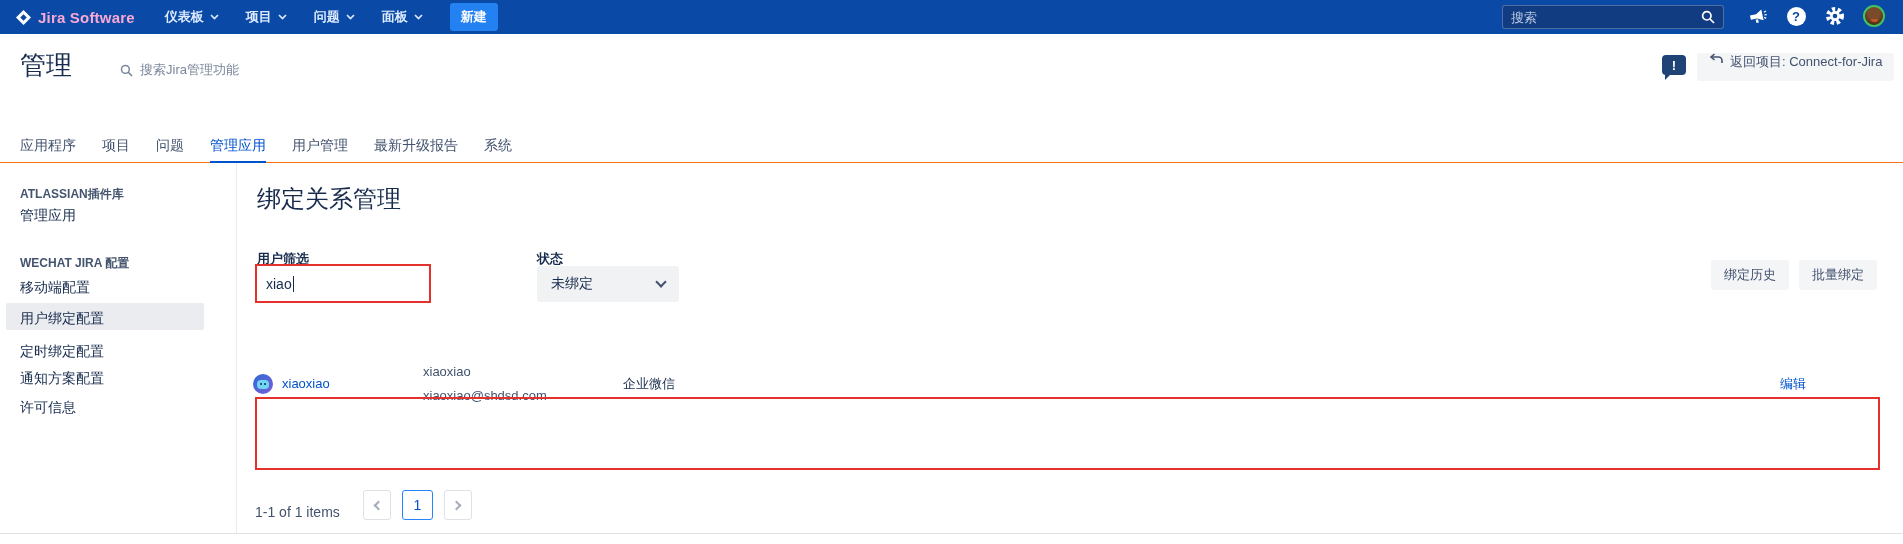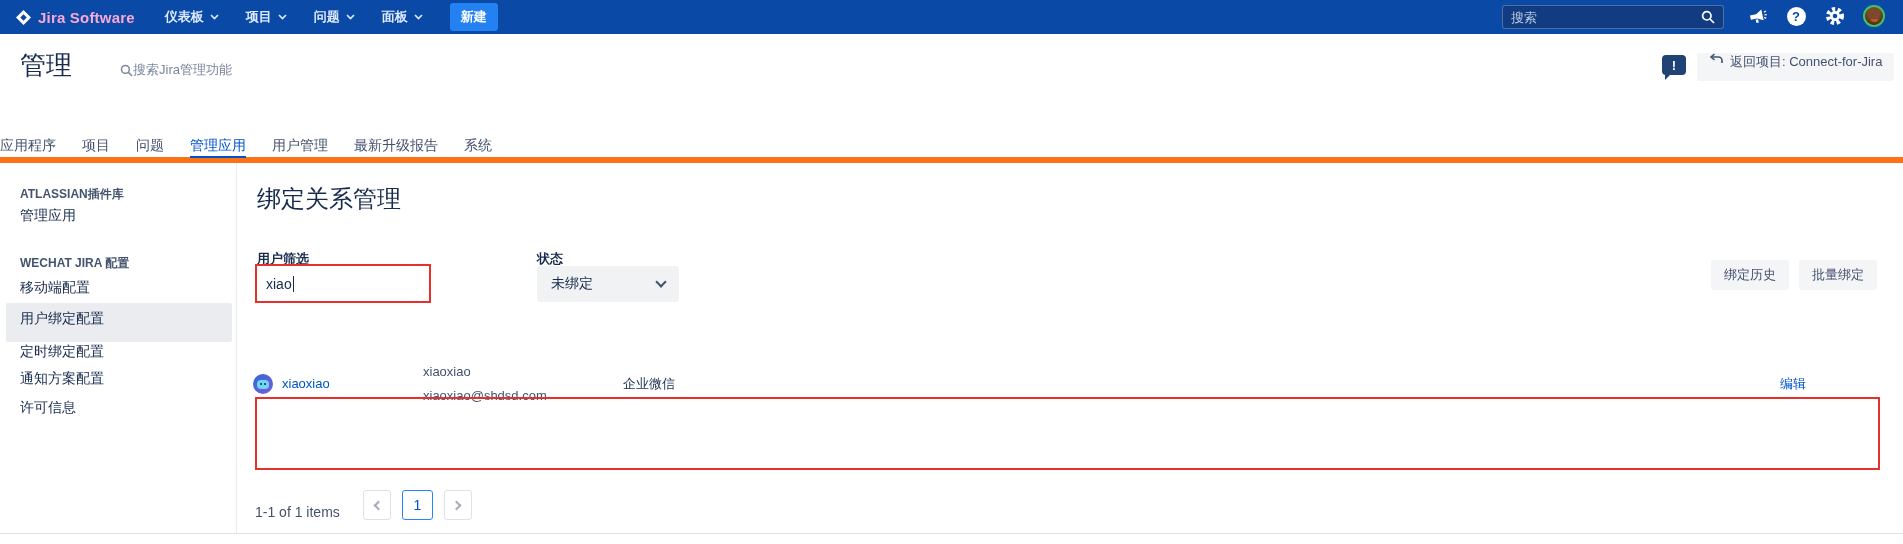--- a/index.html
+++ b/index.html
@@ -18,35 +18,35 @@
   .nav-search input{background:transparent;border:none;outline:none;color:#fff;font-size:13px;width:170px;font-family:inherit}
   .nav-search input::placeholder{color:#BDCBE4;opacity:1}
   .nav-icon{width:22px;height:22px;display:flex;align-items:center;justify-content:center;margin-left:17px;cursor:pointer}
   .help-circle{width:19px;height:19px;border-radius:50%;background:#fff;color:#0A4AA6;font-size:13px;font-weight:700;display:flex;align-items:center;justify-content:center}
   .nav-avatar{width:22px;height:22px;border-radius:50%;border:2px solid #43C463;background:radial-gradient(circle at 50% 38%,#7a4a2a 0 42%,#46290f 78%);position:relative;cursor:pointer}
   .nav-avatar::after{content:"";position:absolute;left:6px;bottom:3px;width:7px;height:3px;border-radius:0 0 7px 7px;background:#c0572b}
 
   
   .admin-header{position:absolute;top:34px;left:0;width:100%;height:96px;background:#fff}
   .page-title{position:absolute;left:20px;top:14px;font-size:26px;font-weight:500;color:#172B4D}
-  .admin-search{position:absolute;left:120px;top:27px;display:flex;align-items:center;color:#7A869A;font-size:13px;cursor:text}
+  .admin-search{position:absolute;left:120px;top:27px;display:flex;align-items:center;gap:7px;color:#7A869A;font-size:13px;cursor:text}
   .feedback-icon{position:absolute;left:1662px;top:21px;width:24px;height:20px;background:#1F4374;border-radius:4px;color:#fff;font-size:13px;font-weight:700;display:flex;align-items:center;justify-content:center;cursor:pointer}
   .feedback-icon::after{content:"";position:absolute;left:3px;bottom:-5px;border:3px solid transparent;border-top-color:#1F4374;border-left-color:#1F4374}
   .back-btn{position:absolute;left:1697px;top:19px;height:28px;background:#F4F5F7;border-radius:3px;display:flex;align-items:flex-start;gap:7px;padding:0 12px;font-size:13px;color:#42526E;border:none;cursor:pointer;font-family:inherit;white-space:nowrap}
 
   
-  .tab-bar{position:absolute;top:130px;left:0;width:100%;height:33px;border-bottom:6px solid #f97316;display:flex;gap:26px}
+  .tab-bar{position:absolute;top:130px;left:0;width:100%;height:33px;border-bottom:1px solid #f97316;padding-left:20px;display:flex;gap:26px}
   .tab{font-size:14px;color:#42526E;padding:7px 0 10px;cursor:pointer;white-space:nowrap}
   .tab.active{color:#0052CC;border-bottom:2px solid #0052CC;margin-bottom:-1px;font-weight:400}
 
   
   .sidebar{position:absolute;top:163px;left:0;width:237px;height:370px;border-right:1px solid #E8EAED}
   .side-h{position:absolute;left:20px;font-size:12px;font-weight:700;color:#44546F;white-space:nowrap}
   .side-item{position:absolute;left:20px;font-size:14px;color:#172B4D;cursor:pointer;white-space:nowrap}
-  .side-item.active-row{left:6px;width:226px;padding:7px 0 14px 14px;background:#EBECF0;border-radius:2px}
+  .side-item.active-row{left:6px;width:198px;padding:7px 0 2px 14px;background:#EBECF0;border-radius:2px}
 
   
   .main{position:absolute;left:238px;top:163px;width:1665px;height:370px}
   .content-title{position:absolute;left:19px;top:20px;font-size:24px;font-weight:500;color:#172B4D}
   .field-label{position:absolute;font-size:13px;font-weight:700;color:#172B4D}
   .red-box{border:2px solid #E5312B}
   .user-filter-box{position:absolute;left:17px;top:101px;width:176px;height:39px;background:#fff;display:flex;align-items:center;padding-left:9px;cursor:text}
   .user-filter-text{font-size:14px;color:#172B4D}
   .text-caret{display:inline-block;width:1px;height:16px;background:#172B4D;margin-left:1px;vertical-align:middle}
   .status-select{position:absolute;left:299px;top:103px;width:142px;height:36px;background:#F1F2F4;border-radius:3px;display:flex;align-items:center;justify-content:space-between;padding:0 14px;font-size:14px;color:#172B4D;cursor:pointer}

